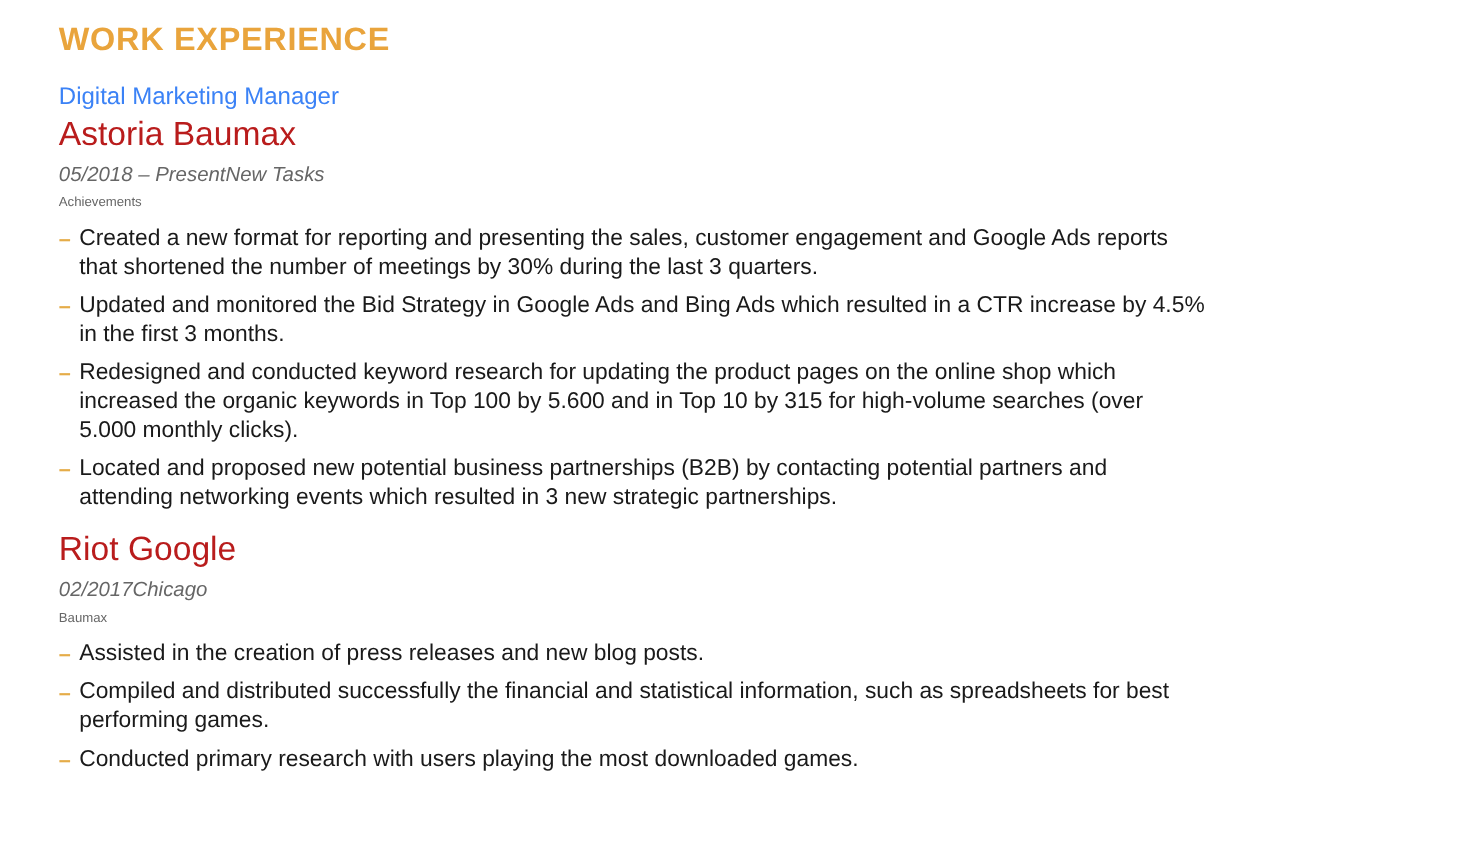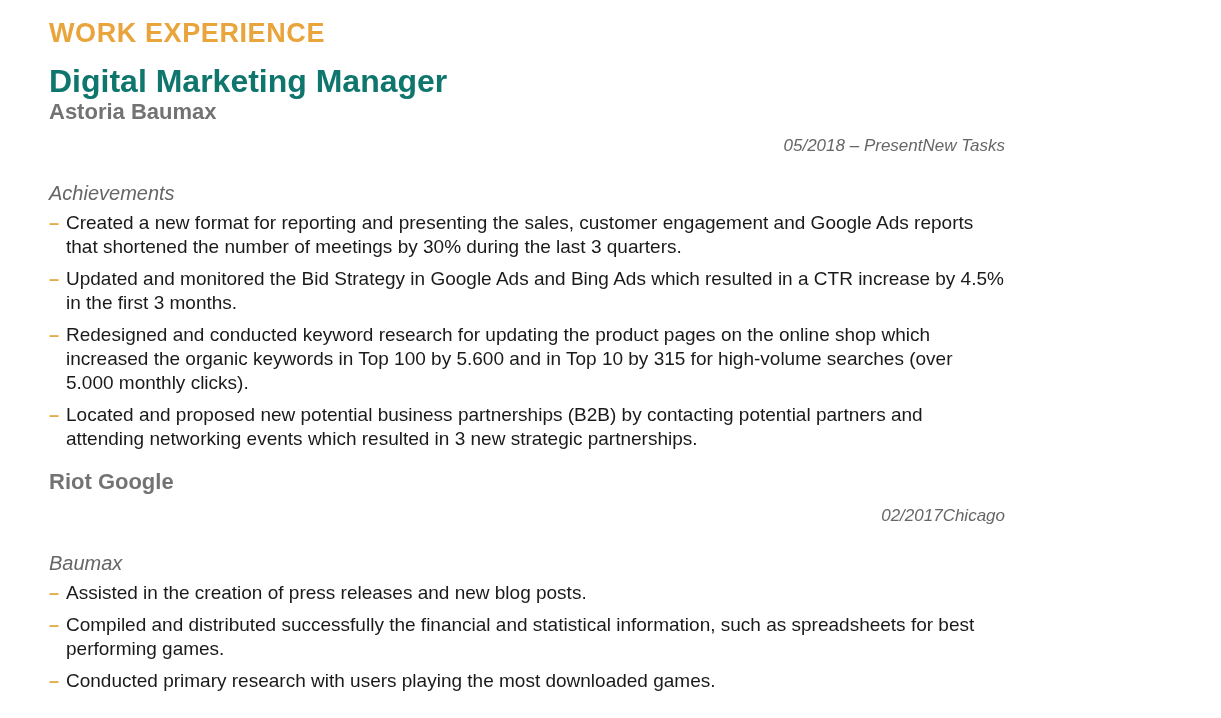--- a/index.html
+++ b/index.html
@@ -27,47 +27,46 @@
     font-size: 27px;
     line-height: 27px;
     font-weight: 700;
     letter-spacing: 0.6px;
     color: #E9A43C;
   }
   .experience-entry { margin: 0; }
   .experience-entry.second { margin-top: 17px; }
   .job-title {
     margin: 19px 0 0 0;
-    font-size: 32px;
+    font-size: 20px;
     line-height: 30px;
-    font-weight: 700;
-    color: #0f766e;
+    font-weight: 400;
+    color: #3b82f6;
   }
   .company {
     margin-top: 2px;
-    font-size: 22px;
+    font-size: 28px;
     line-height: 28px;
-    font-weight: 700;
-    color: #737373;
+    font-weight: 400;
+    color: #b91c1c;
   }
   .meta-row {
     margin-top: 9px;
     display: flex;
-    justify-content: flex-end;
+    justify-content: flex-start;
     align-items: baseline;
     font-size: 17px;
     line-height: 22px;
     font-style: italic;
     color: #666666;
   }
   .subheading {
-    margin-top: 25px;
-    font-size: 20px;
+    margin-top: 1px;
+    font-size: 11px;
     line-height: 22px;
-    font-style: italic;
     color: #666666;
   }
   .bullets {
     list-style: none;
     margin: 7px 0 0 0;
     padding: 0;
   }
   .bullet {
     display: flex;
     align-items: flex-start;

